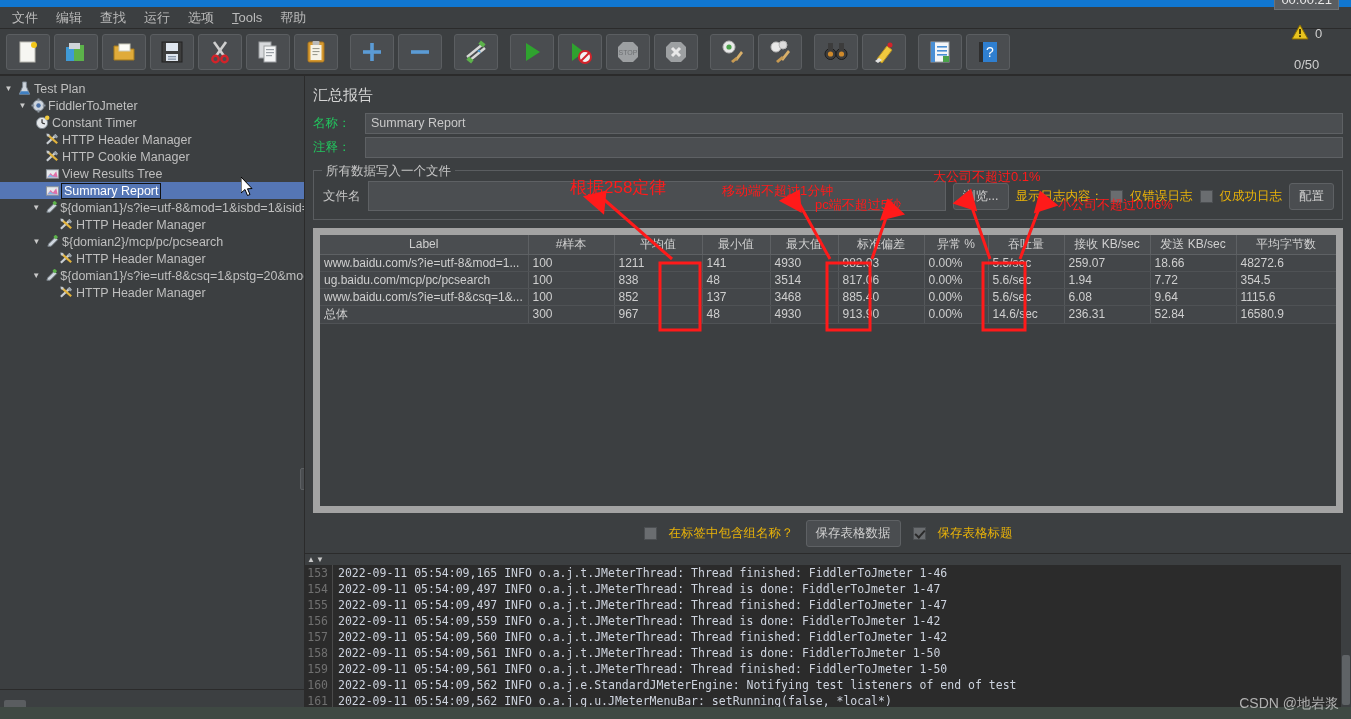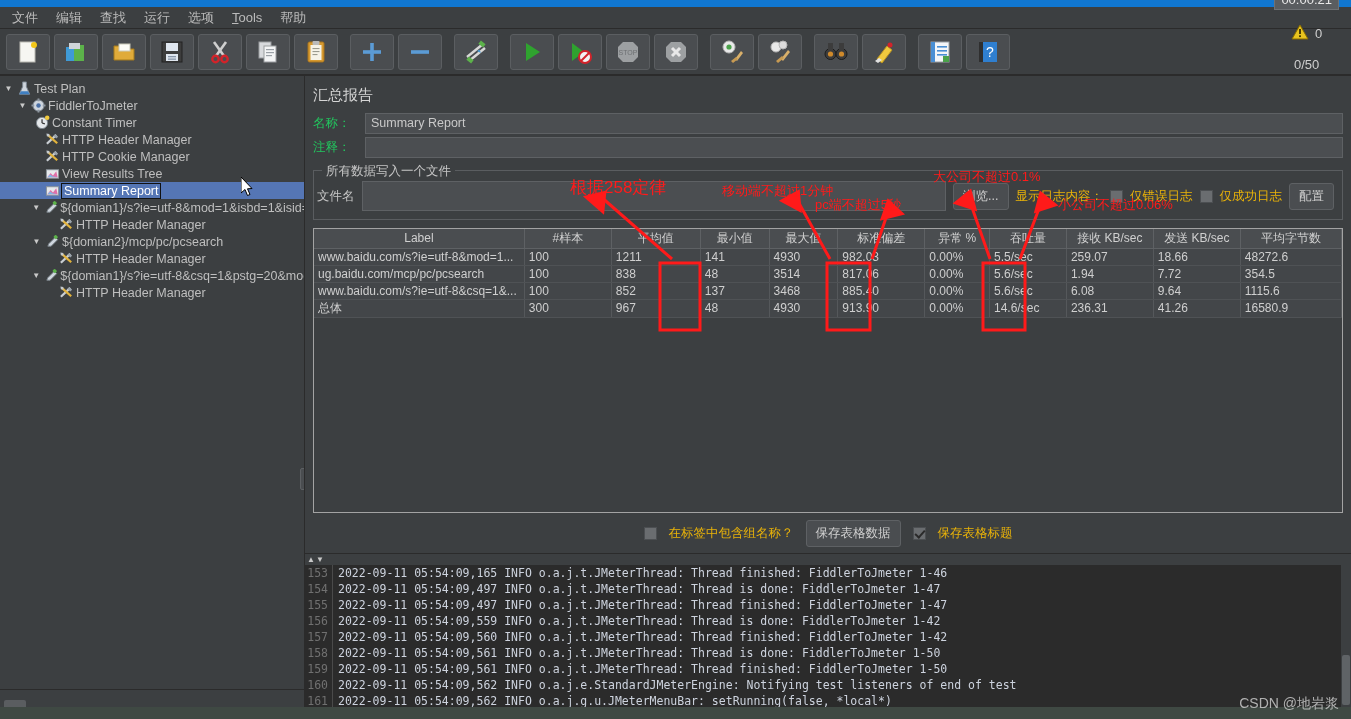--- a/index.html
+++ b/index.html
@@ -191,21 +191,21 @@
     color: #c9c9c9;
     font-size: 12.5px;
     padding: 0 5px;
     line-height: 19px;
   }
 
   .groupbox {
     margin: 9px 8px 0 8px;
     border: 1px solid #5a5d60;
     position: relative;
-    padding: 10px 8px 8px 3px;
+    padding: 10px 8px 8px 9px;
   }
   .groupbox > .legend {
     position: absolute;
     top: -8px; left: 8px;
     background: #3c3f41;
     padding: 0 4px;
     font-size: 12.5px;
     color: #c6c6c6;
   }
   .fileline {
@@ -246,21 +246,21 @@
     left: 3px; top: 0px;
     width: 4px; height: 8px;
     border: solid #2a2a2a;
     border-width: 0 2px 2px 0;
     transform: rotate(42deg);
   }
 
   
   .tablewrap {
     margin: 8px 8px 0 8px;
-    border: 1px solid #a3a3a3;
+    border: 7px solid #a3a3a3;
     background: #fef9c3;
     flex: 1;
     overflow: hidden;
     position: relative;
   }
   table.res {
     border-collapse: collapse;
     width: 100%;
     font-size: 12px;
     table-layout: fixed;
@@ -889,21 +889,21 @@
               <tr>
                 <td class="lbl-cell">总体</td>
                 <td>300</td>
                 <td>967</td>
                 <td>48</td>
                 <td>4930</td>
                 <td>913.90</td>
                 <td>0.00%</td>
                 <td>14.6/sec</td>
                 <td>236.31</td>
-                <td>41.26</td>
+                <td>52.84</td>
                 <td>16580.9</td>
               </tr>
             </tbody>
         </table>
         <div class="tablefill"></div>
       </div>
 
       <div class="tablefoot">
         <span class="cbx" id="cbx-group"></span>
         <span class="lbl">在标签中包含组名称？</span>

